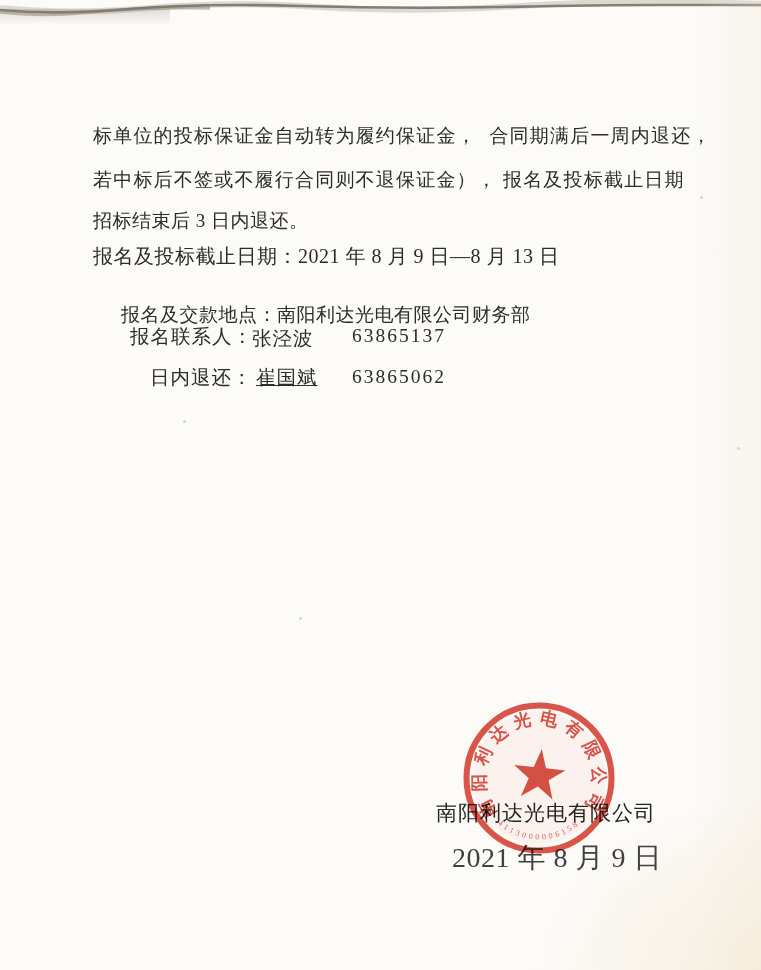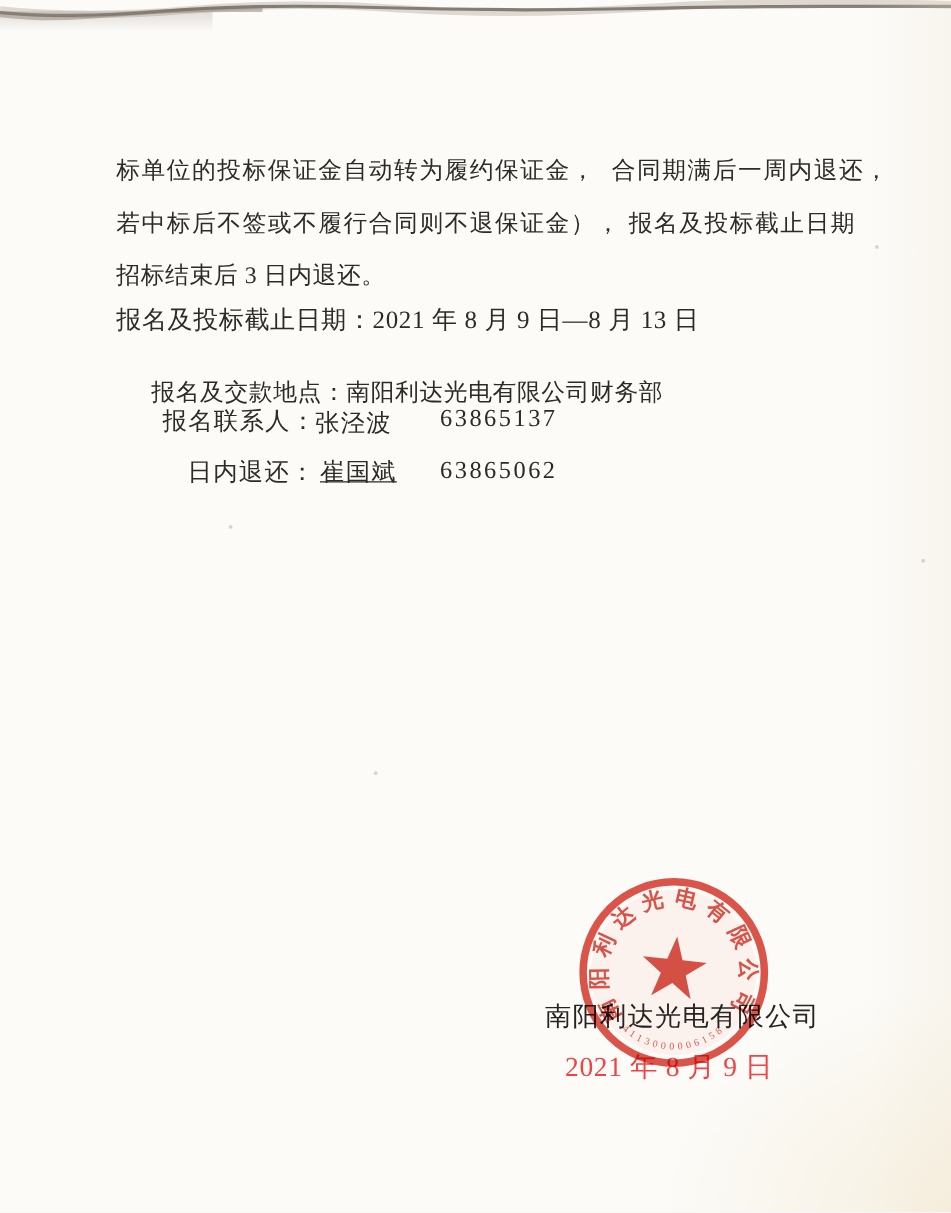--- a/index.html
+++ b/index.html
@@ -33,24 +33,24 @@
     position: absolute;
     left: 436px; top: 799px;
     font-size: 21px;
     letter-spacing: 1px;
     white-space: pre;
     color: #262421;
   }
   .sig-date {
     position: absolute;
     left: 452px; top: 839px;
-    font-size: 22px;
+    font-size: 28px;
     letter-spacing: 0.5px;
     white-space: pre;
-    color: #ef4444;
+    color: #404040;
   }
   .seal {
     position: absolute;
     left: 460px; top: 699px;
     width: 158px; height: 158px;
     mix-blend-mode: multiply;
     opacity: 0.93;
   }
   .top-edge {
     position: absolute;

